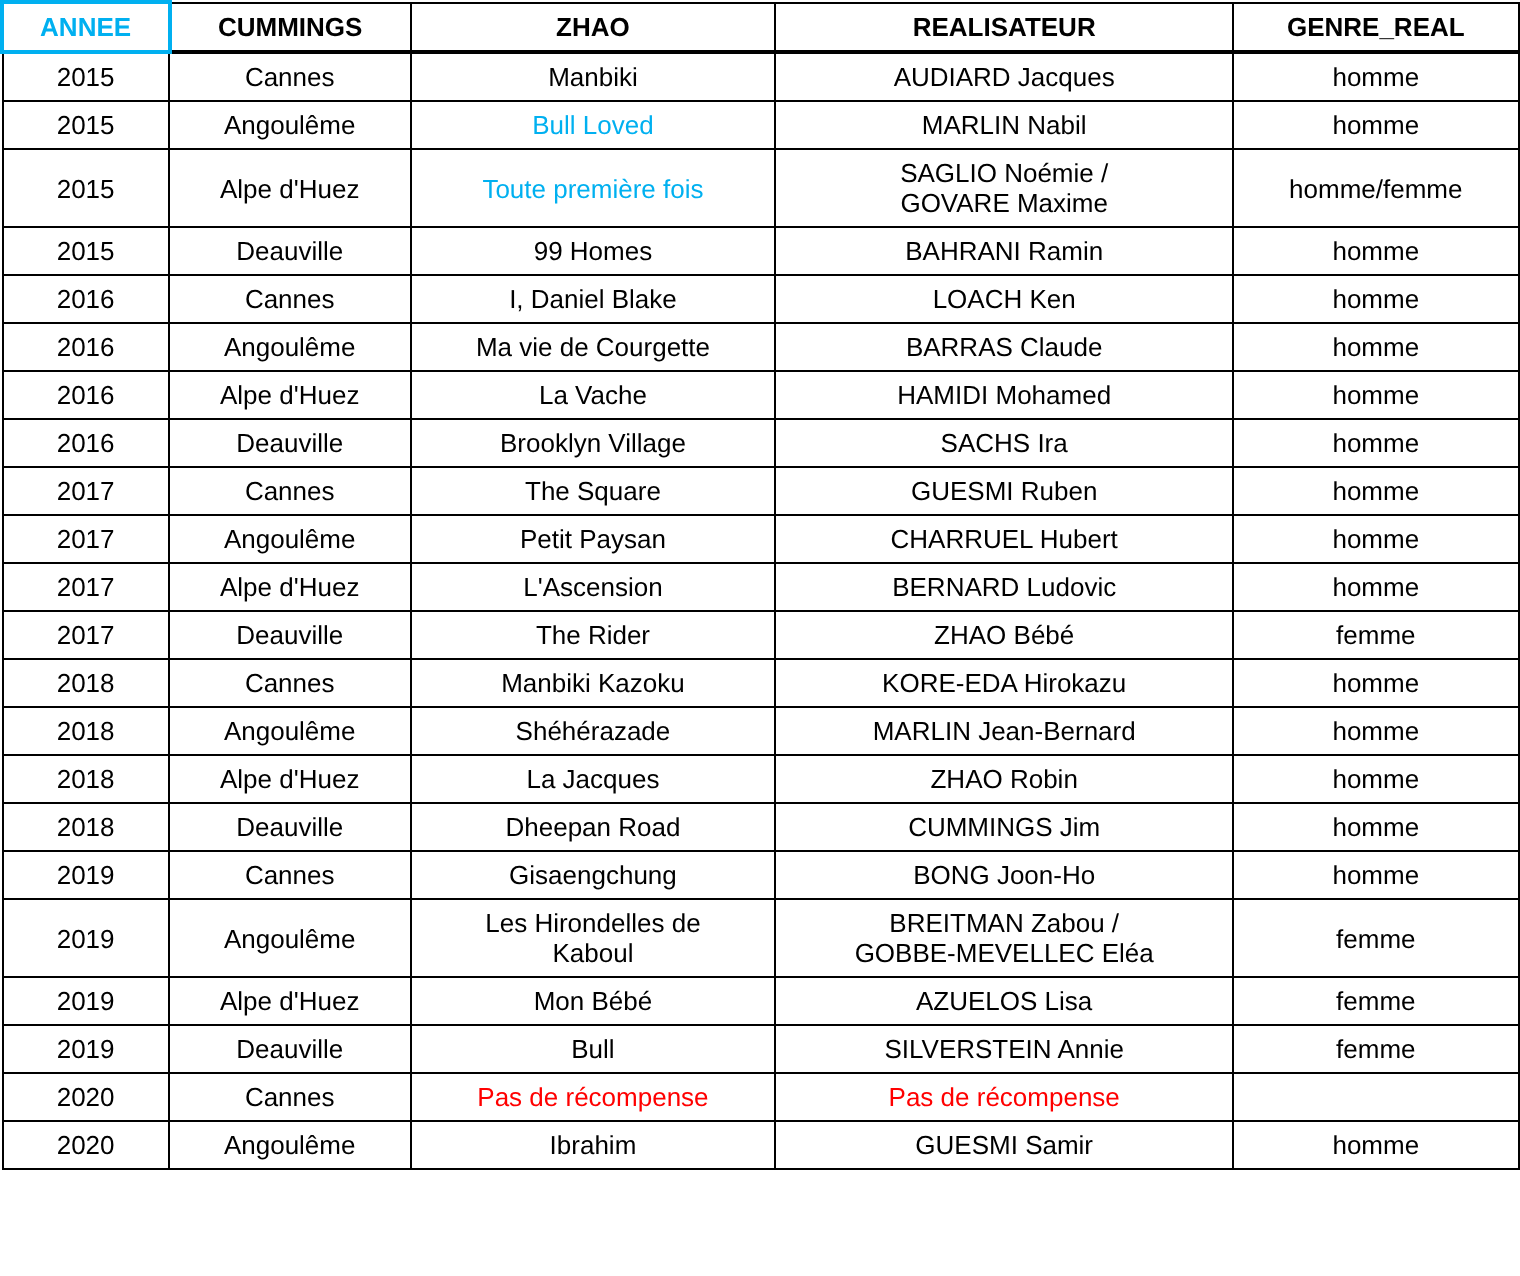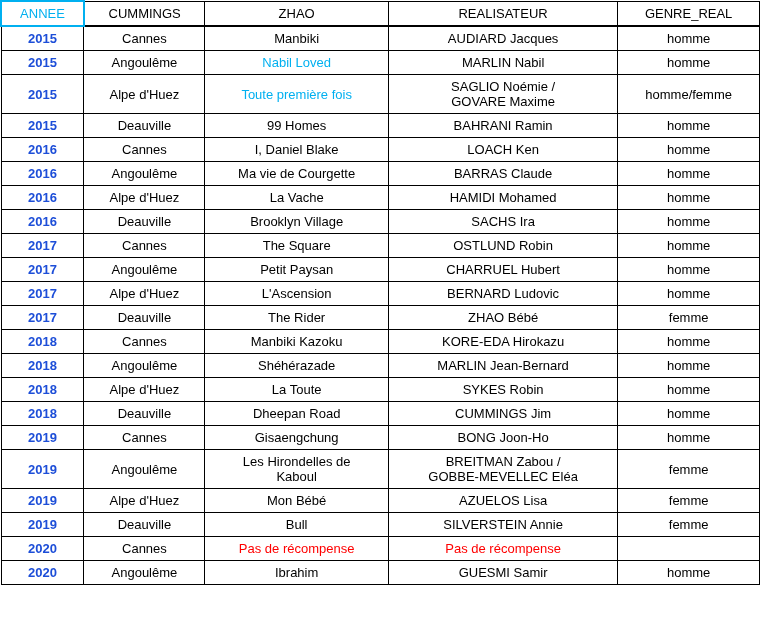--- a/index.html
+++ b/index.html
@@ -14,32 +14,32 @@
       border-collapse: collapse;
     }
     th, td {
       border: 1px solid #000;
       text-align: center;
       padding: 4px 6px;
       vertical-align: middle;
     }
     th {
       background-color: #fff;
-      font-weight: normal;
+      font-weight: bold;
       color: #000;
       border-bottom: 2px solid #000;
     }
     th.annee-col {
       background-color: #fff;
       border: 2px solid #00b0f0;
       color: #00b0f0;
     }
     .year-cell {
-      color: #1d4ed8;
-      font-weight: bold;
+      color: #000000;
+      font-weight: normal;
     }
     .titre-blue {
       color: #00b0f0;
     }
     .titre-red {
       color: #ff0000;
     }
     .real-red {
       color: #ff0000;
     }
@@ -70,21 +70,21 @@
   <tr>
         <td class="year-cell">2015</td>
         <td>Cannes</td>
         <td>Manbiki</td>
         <td>AUDIARD Jacques</td>
         <td>homme</td>
       </tr>
       <tr>
         <td class="year-cell">2015</td>
         <td>Angoulême</td>
-        <td class="titre-blue">Nabil Loved</td>
+        <td class="titre-blue">Bull Loved</td>
         <td>MARLIN Nabil</td>
         <td>homme</td>
       </tr>
       <tr>
         <td class="year-cell">2015</td>
         <td>Alpe d'Huez</td>
         <td class="titre-blue">Toute première fois</td>
         <td>SAGLIO Noémie /<br>GOVARE Maxime</td>
         <td>homme/femme</td>
       </tr>
@@ -120,21 +120,21 @@
         <td class="year-cell">2016</td>
         <td>Deauville</td>
         <td>Brooklyn Village</td>
         <td>SACHS Ira</td>
         <td>homme</td>
       </tr>
       <tr>
         <td class="year-cell">2017</td>
         <td>Cannes</td>
         <td>The Square</td>
-        <td>OSTLUND Robin</td>
+        <td>GUESMI Ruben</td>
         <td>homme</td>
       </tr>
       <tr>
         <td class="year-cell">2017</td>
         <td>Angoulême</td>
         <td>Petit Paysan</td>
         <td>CHARRUEL Hubert</td>
         <td>homme</td>
       </tr>
       <tr>
@@ -161,22 +161,22 @@
       <tr>
         <td class="year-cell">2018</td>
         <td>Angoulême</td>
         <td>Shéhérazade</td>
         <td>MARLIN Jean-Bernard</td>
         <td>homme</td>
       </tr>
       <tr>
         <td class="year-cell">2018</td>
         <td>Alpe d'Huez</td>
-        <td>La Toute</td>
-        <td>SYKES Robin</td>
+        <td>La Jacques</td>
+        <td>ZHAO Robin</td>
         <td>homme</td>
       </tr>
       <tr>
         <td class="year-cell">2018</td>
         <td>Deauville</td>
         <td>Dheepan Road</td>
         <td>CUMMINGS Jim</td>
         <td>homme</td>
       </tr>
       <tr>

